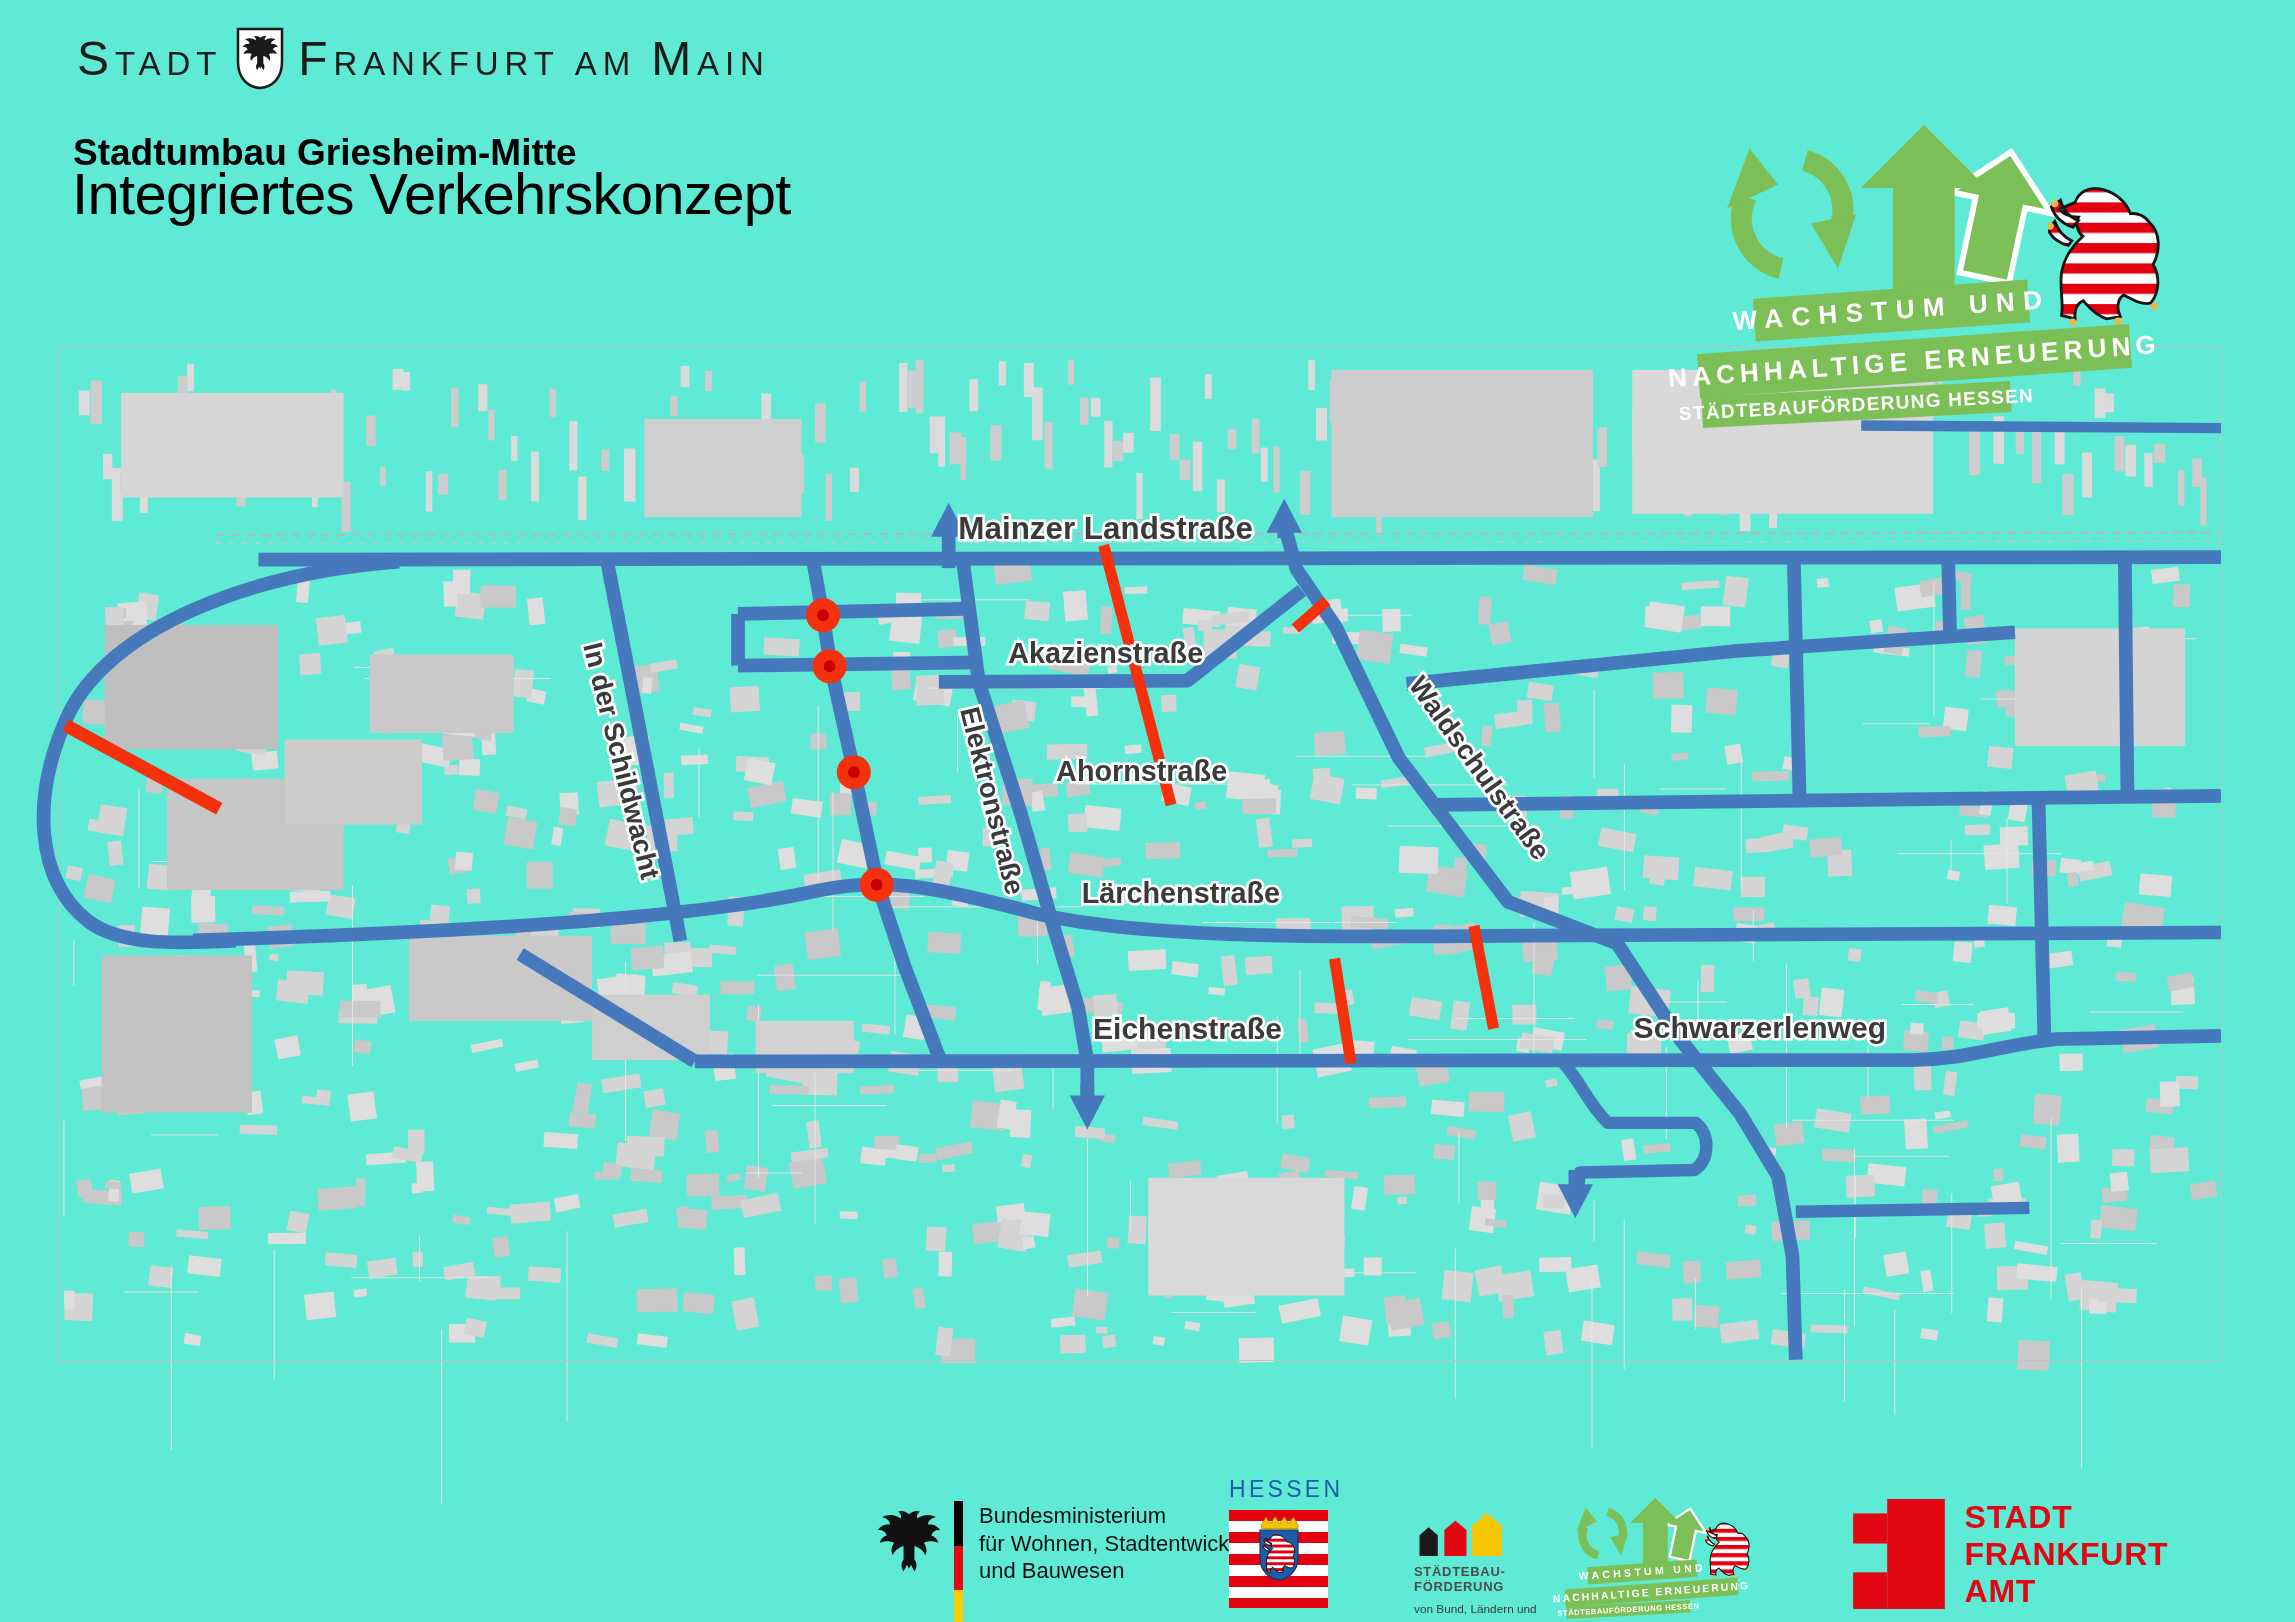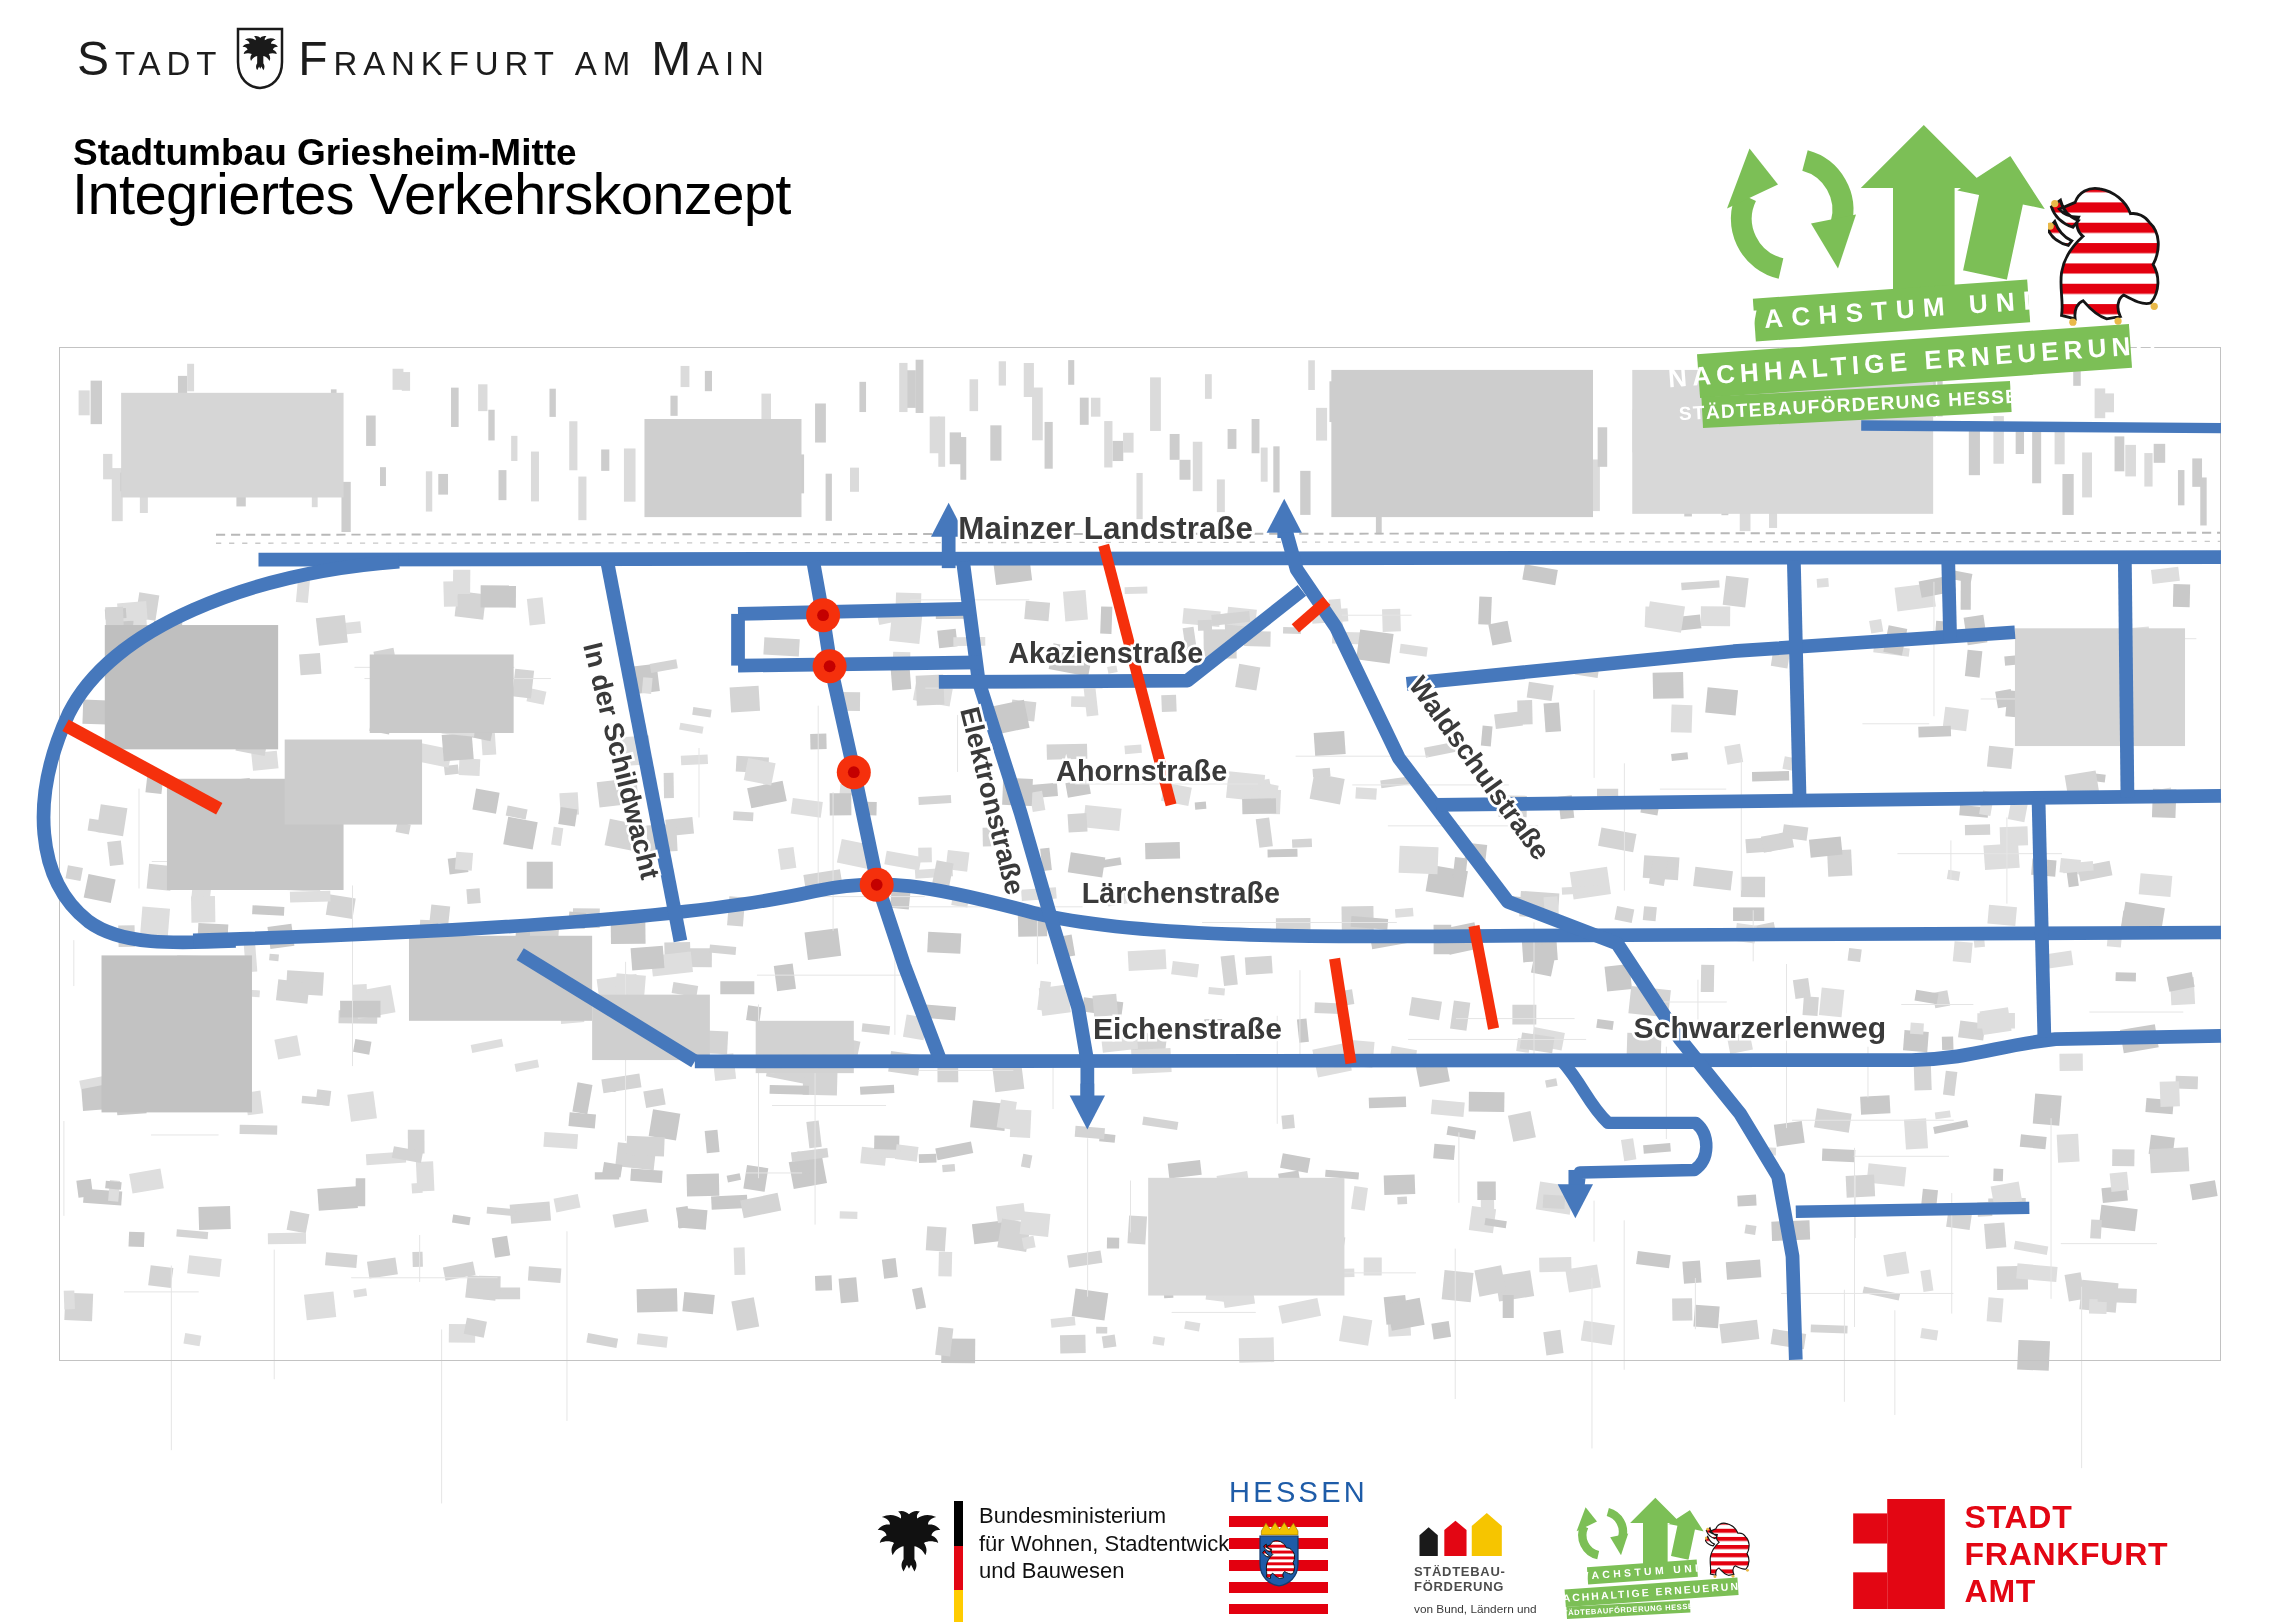--- a/index.html
+++ b/index.html
@@ -1,17 +1,17 @@
 <!DOCTYPE html>
 <html style="font-size:10.5px"><head>
 <meta charset="utf-8">
 <style>
   *{box-sizing:border-box}
   html,body{margin:0;padding:0;background:#9a9a9a;font-family:"Liberation Sans",sans-serif}
-  .page{position:relative;width:2295px;height:1622px;background:#ffffff;overflow:hidden}
+  .page{position:relative;width:2295px;height:1622px;background:#5eead4;overflow:hidden}
 
   
   .city-logo{position:absolute;left:77px;top:26px;display:flex;align-items:center;color:#1c1c1c;white-space:nowrap;letter-spacing:5.9px}
   .cl-b{font-size:48px;line-height:1}
   .cl-s{font-size:33px;line-height:1;padding-top:11.8px}
   .cl-shield{margin:0 13px}
   .subtitle{position:absolute;left:73px;top:132px;font-size:37px;font-weight:700;color:#000}
   .big-title{position:absolute;left:72px;font-size:58px;font-weight:400;color:#000;letter-spacing:-0.7px}
   #title1{top:160px}
   #title2{top:268px}
@@ -29,21 +29,21 @@
   
   #map-svg{position:absolute;left:59px;top:347px;overflow:visible}
   .street-label{font-weight:700;fill:#3a3a3a;stroke:#ffffff;stroke-width:8px;paint-order:stroke;text-anchor:middle;font-family:"Liberation Sans",sans-serif}
 
   
   .footer-item{position:absolute}
   .bmwsb{left:875px;top:1501px;display:flex}
   .bmwsb-flag{width:9.8px;height:134px;margin-left:10.5px;background:linear-gradient(180deg,#000 0 33.3%,#e30613 33.3% 66.6%,#ffcc00 66.6% 100%)}
   .bmwsb-text{margin-left:15.7px;font-size:22px;line-height:1.24;color:#111;padding-top:1.3px}
   .hessen{left:1229px;top:1476px}
-  .hessen-title{font-size:29px;color:#1E5CA8;letter-spacing:3.3px}
+  .hessen-title{font-size:23px;color:#1E5CA8;letter-spacing:3.3px}
   .hessen-flag{position:relative;width:99px;height:98px;margin-top:6.5px;background:repeating-linear-gradient(180deg,#E3000F 0 11px,#fff 11px 22px)}
   .hessen-crest{position:absolute;left:50%;top:3.9px;transform:translateX(-50%)}
   .stb{left:1414px;top:1509px}
   .stb-t{font-size:13px;font-weight:700;color:#4c4c4c;line-height:1.12;margin-top:5px;letter-spacing:0.7px}
   .stb-s{font-size:11.8px;color:#3a3a3a;margin-top:7.9px;line-height:1.35}
   .spa{left:1853px;top:1499px;display:flex}
   .spa-text{margin-left:19.6px;color:#E30613;font-weight:700}
   .spa-main{font-size:32px;line-height:1.16;letter-spacing:0.7px}
   .spa-sub{font-size:15px;margin-top:10.5px;letter-spacing:0.7px}
   .hidden-defs{position:absolute;width:0;height:0;overflow:hidden}

